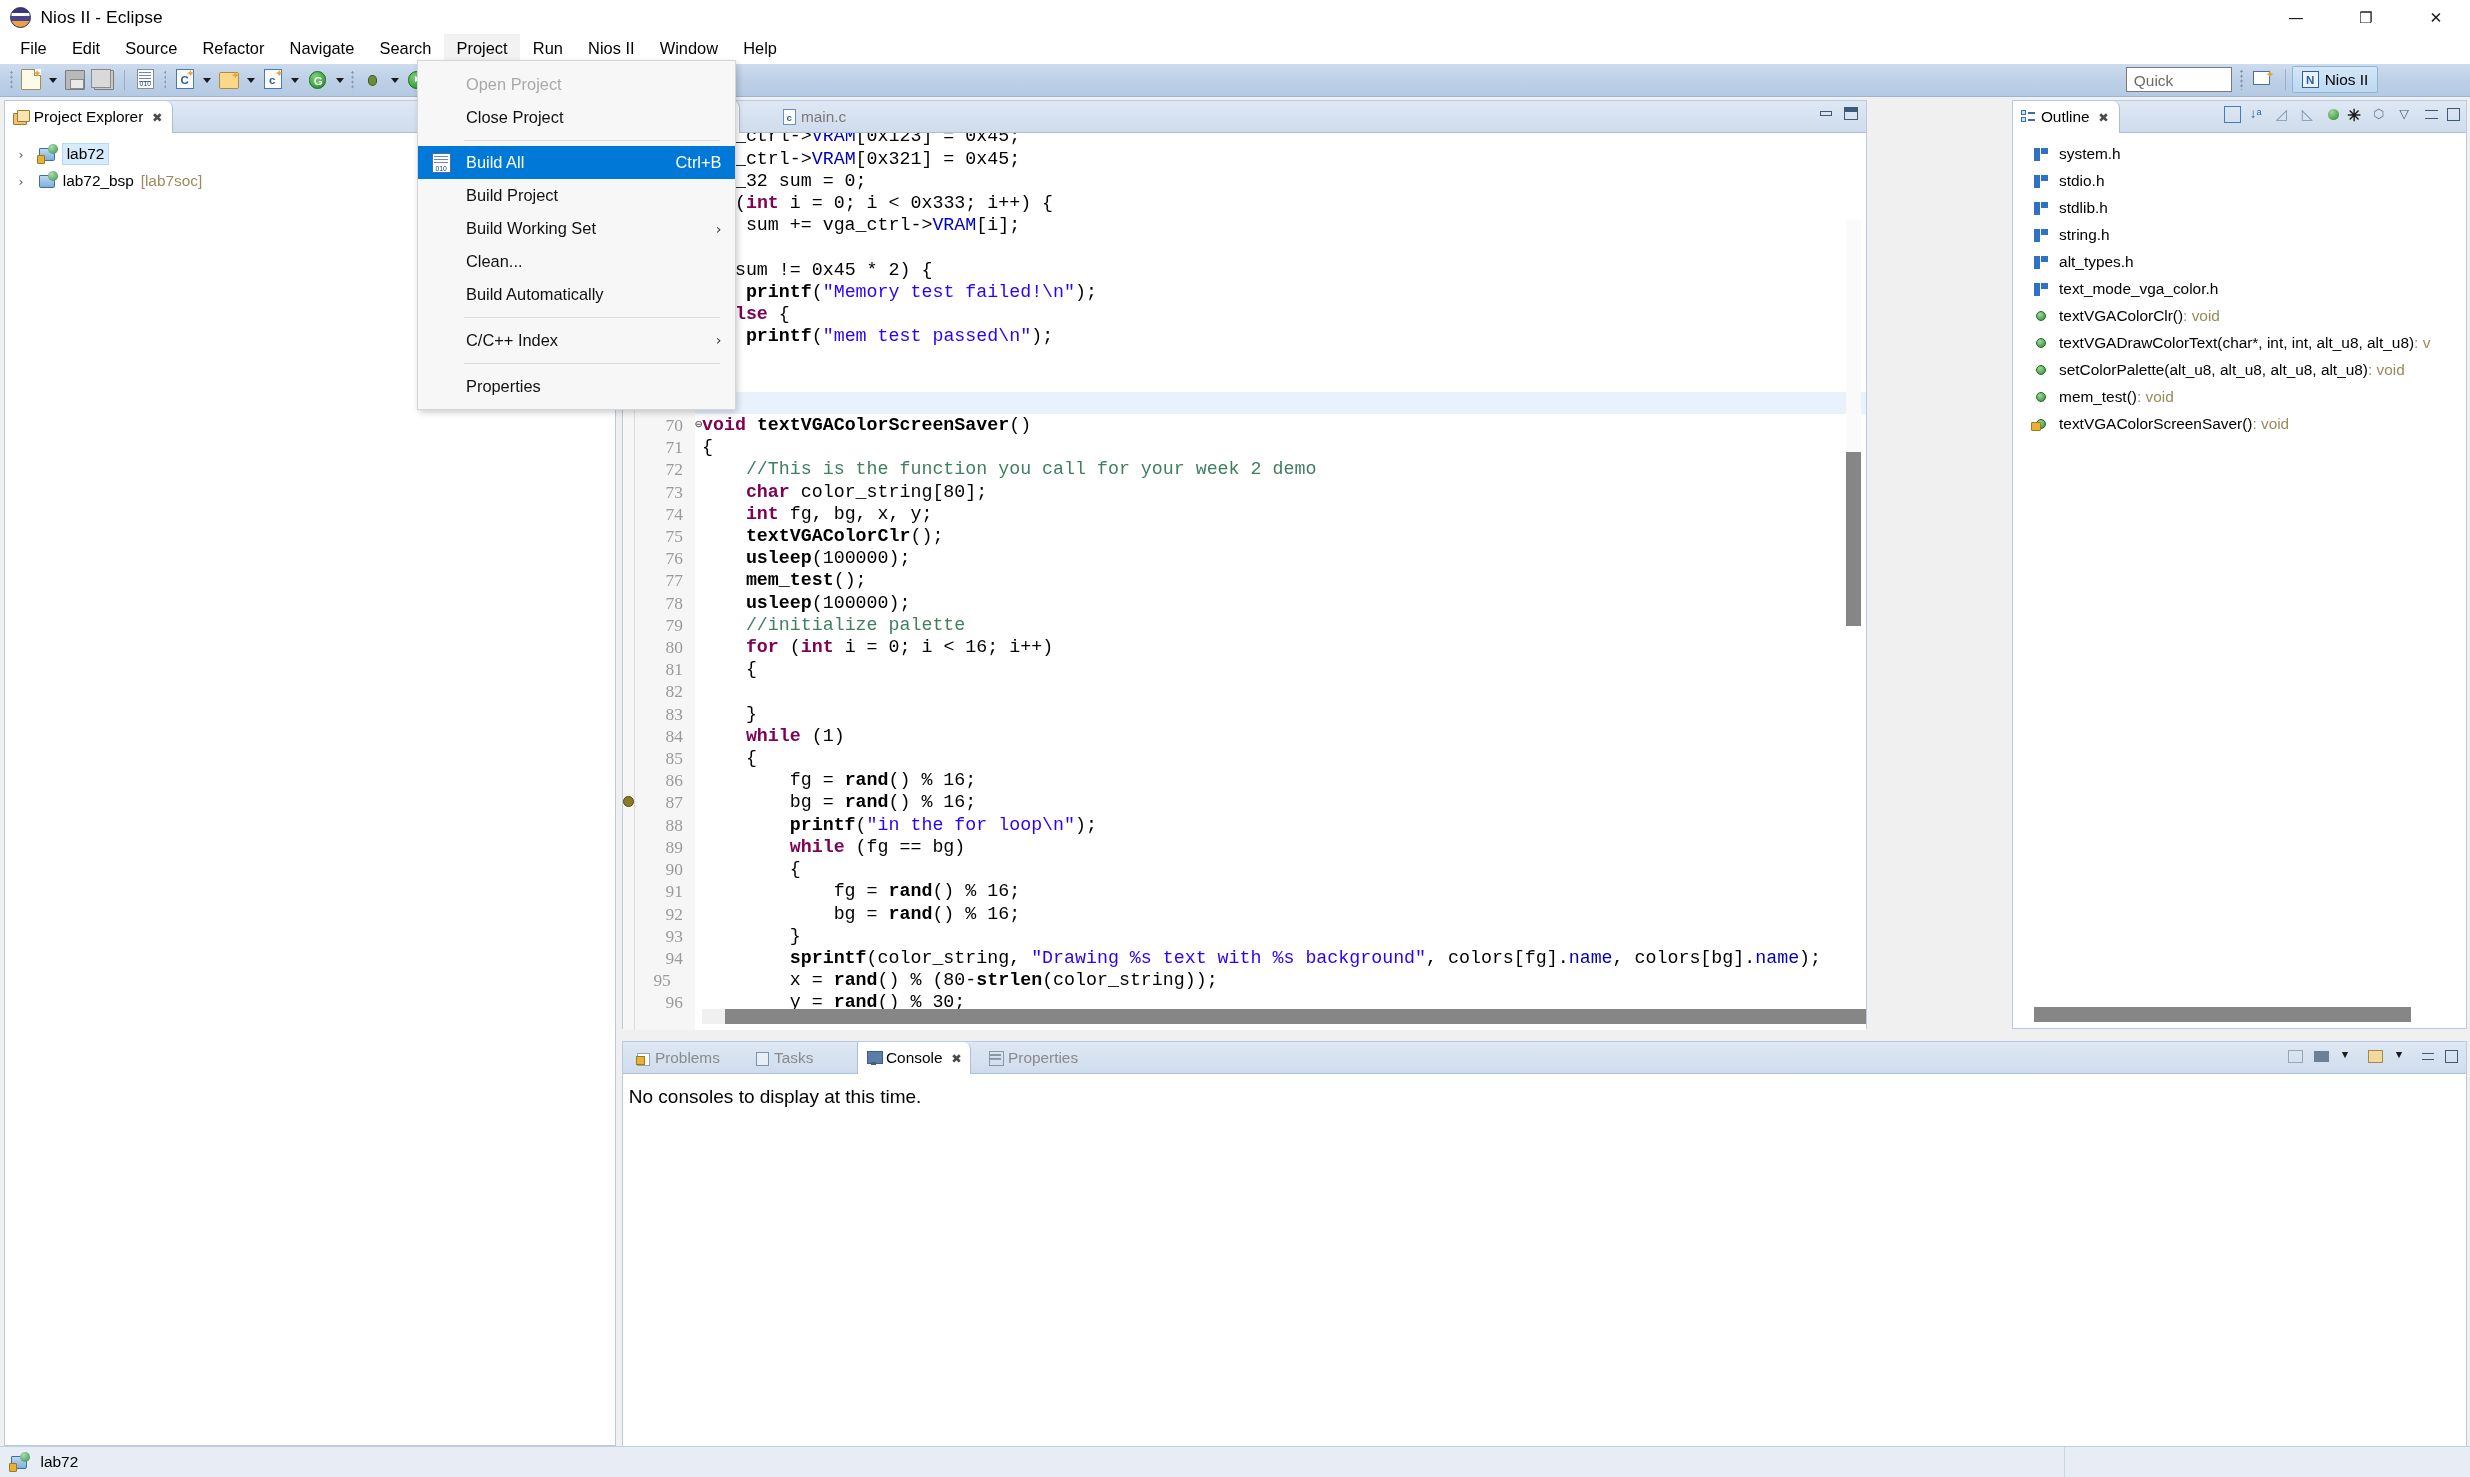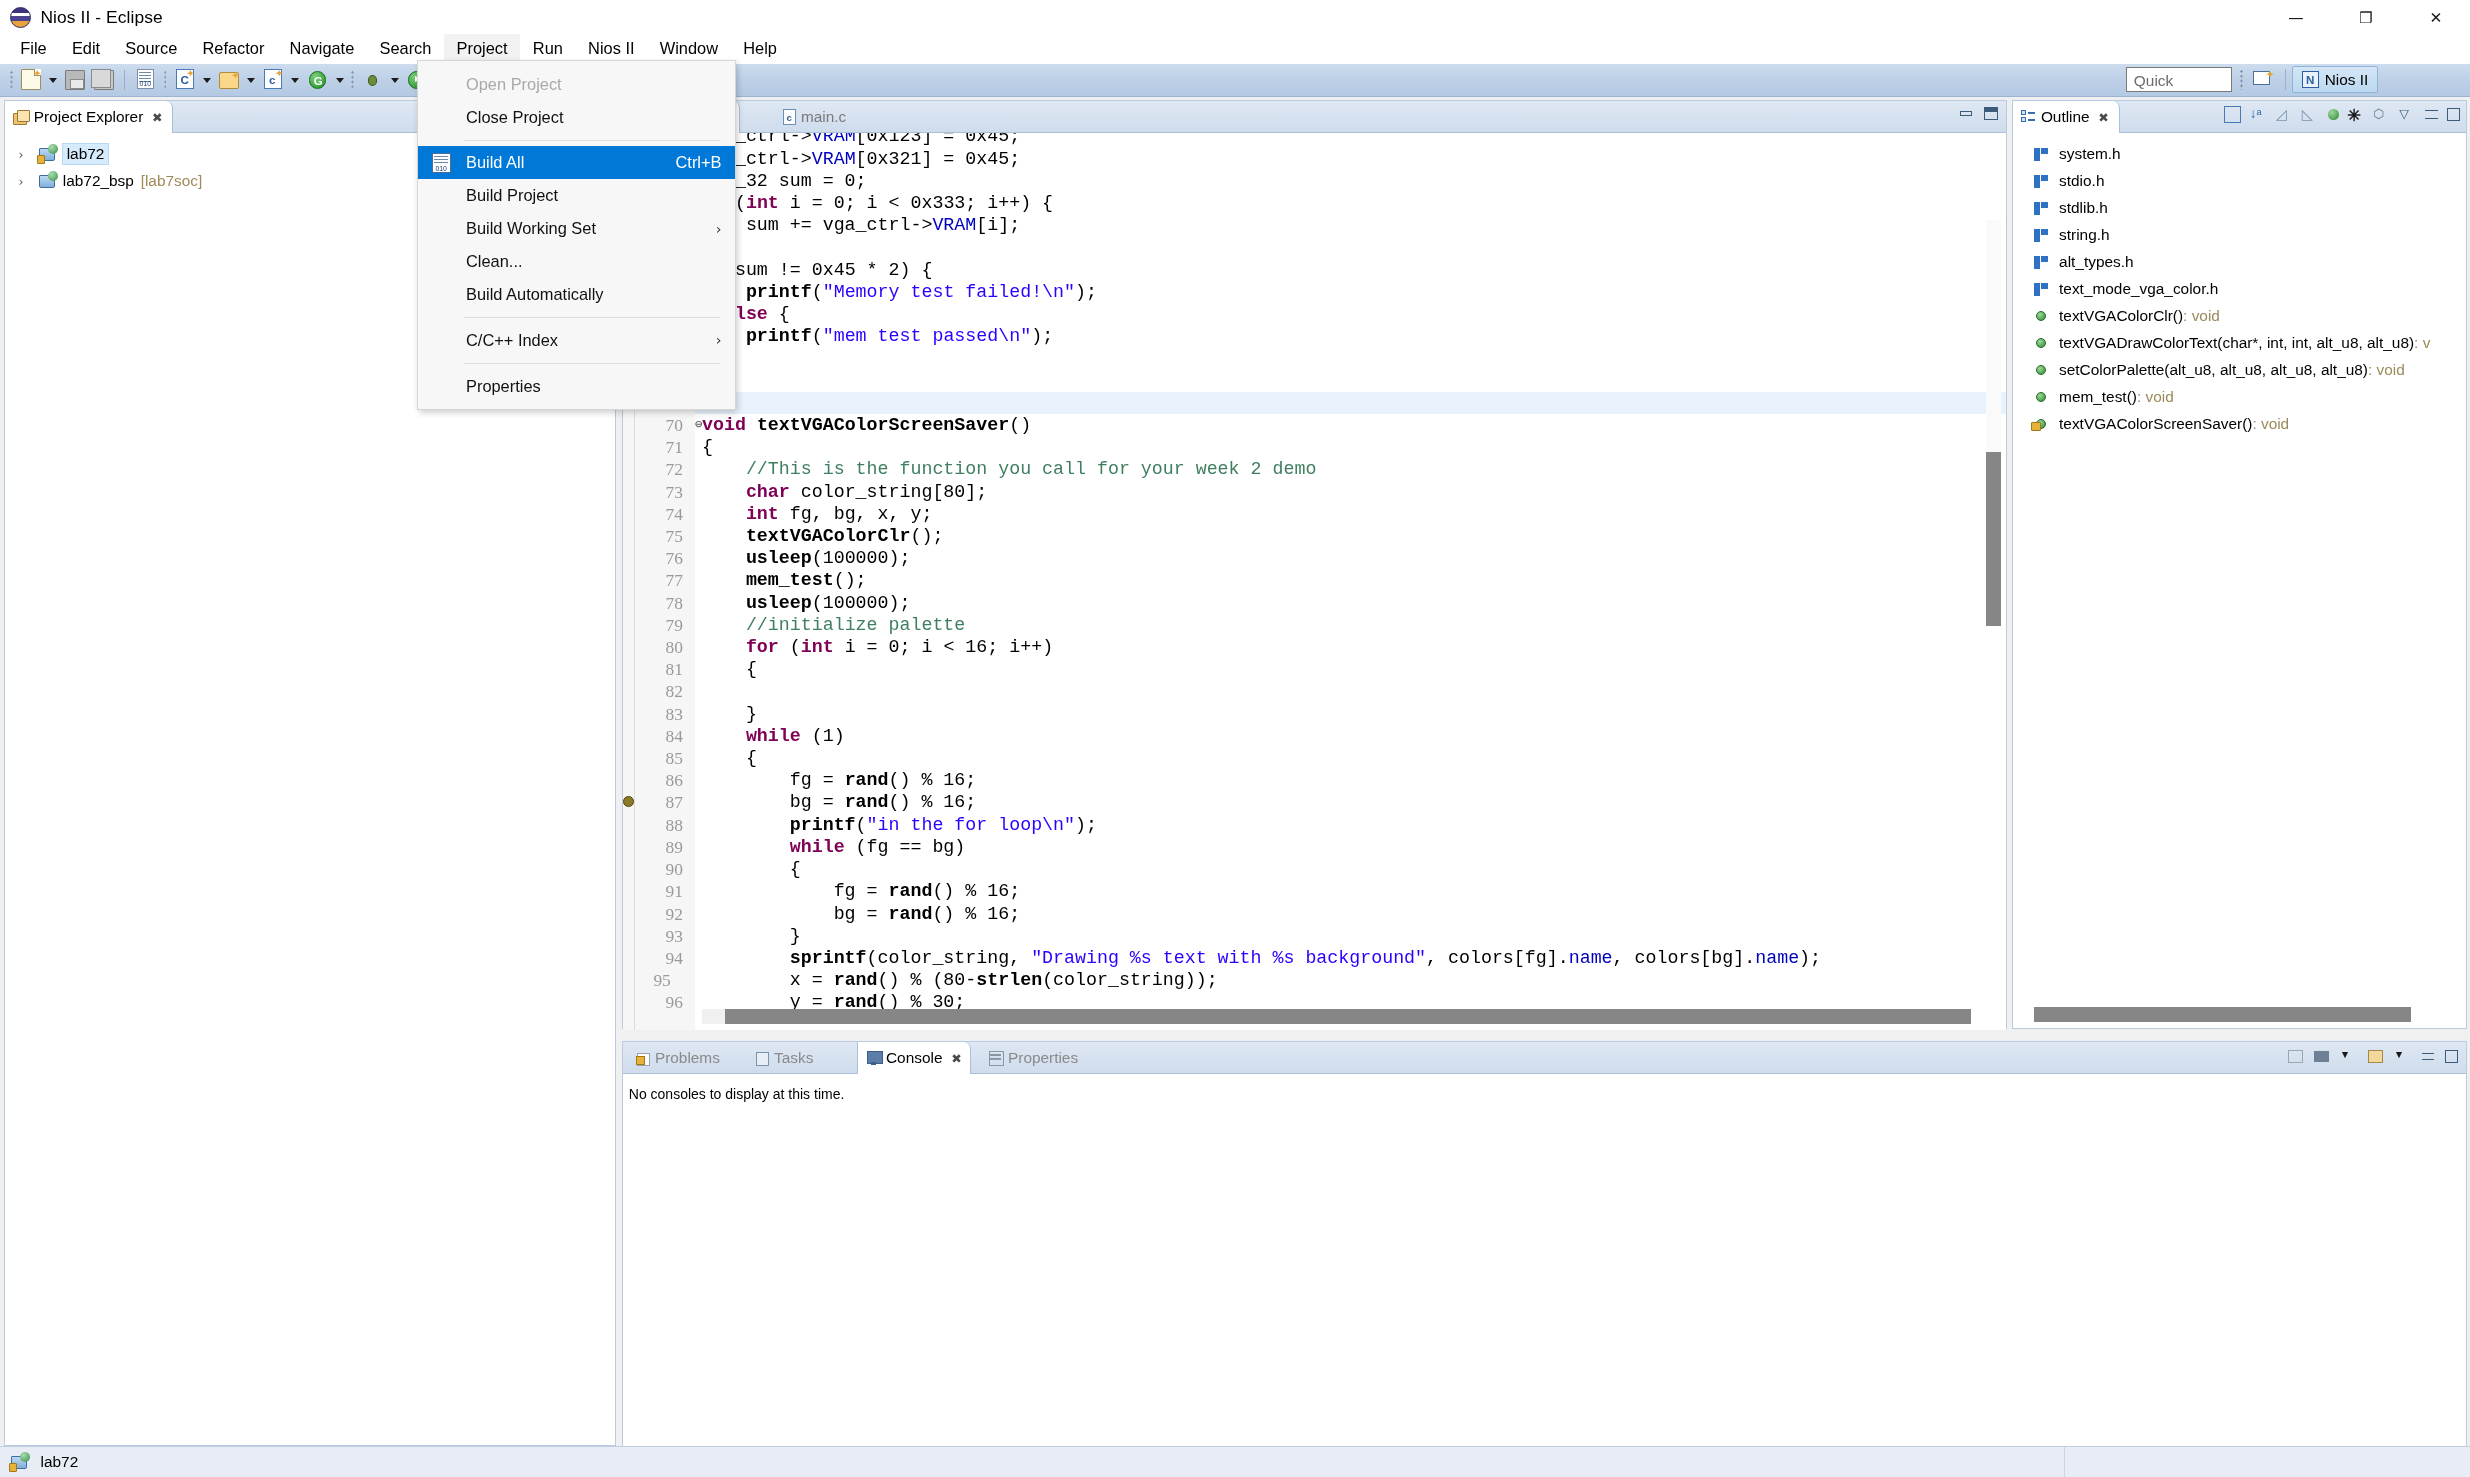--- a/index.html
+++ b/index.html
@@ -134,21 +134,21 @@
     background:linear-gradient(180deg,#bcd9f2,#7fb0dc); border:1px solid #3d6f9e; border-radius:1px 2.9px 1.9px 1.9px; }
   .proj-icon .c { position:absolute;right:-1px;top:-1px;width:9.7px;height:9.7px;border-radius:50%;
     background:radial-gradient(circle at 35% 30%,#a8ddb0,#3a8f4a);}
   .proj-icon .lock { position:absolute;left:-1px;bottom:-1px;width:8.7px;height:8.7px;background:#e8b23a;border:1px solid #a07a16;border-radius:1px;}
   .tree-label { color:#000; }
   .tree-row.selected .tree-label { background:#d6ebfb; padding:1px 3.9px; outline:1px solid #b5d9f2; }
   .tree-sub { color:#a08a5a; margin-left:6.8px; }
 
   
   .editor-panel {
-    position:absolute; left:622px; top:100px; width:1385px; height:929px;
+    position:absolute; left:622px; top:100px; width:1245px; height:929px;
     background:#701a75; border:1px solid #b8cbe0;
   }
   .ed-tabbar { height:32px; background:linear-gradient(180deg,#dfe8f4,#cfdcec); position:relative; border-bottom:1px solid #a9c0d8; }
   .ed-tab {
     position:absolute; top:0; height:32px; display:flex; align-items:center; padding:0 9.7px;
     font-size:15.4px;
   }
   .ed-tab.active { background:#ffffff; border-top-right-radius:6.8px; border-right:1px solid #a9c0d8; color:#000; }
   .ed-tab.inactive { color:#7a7a7a; }
   .cfile-ico { width:13.5px;height:16.4px;background:#fff;border:1px solid #6b8fb8;position:relative;margin-right:4.8px; }
@@ -210,21 +210,21 @@
   
   .bottom-panel {
     position:absolute; left:622px; top:1041px; width:1845px; height:406px;
     background:#ffffff; border:1px solid #b8cbe0;
   }
   .bp-tabbar { height:32px; background:linear-gradient(180deg,#dfe8f4,#cfdcec); position:relative; border-bottom:1px solid #a9c0d8; }
   .bp-tab { position:absolute; top:0; height:32px; display:flex; align-items:center; padding:0 8.7px; font-size:15.4px; }
   .bp-tab.active { background:#ffffff; border-top-right-radius:6.8px; border-left:1px solid #a9c0d8; border-right:1px solid #a9c0d8; color:#000; }
   .bp-tab.inactive { color:#8a8a8a; }
   .bp-tools { position:absolute; right:7.7px; top:5.8px; display:flex; align-items:center; gap:10.6px; }
-  .console-body { padding:11.6px 5.8px; font-size:14px; color:#000; }
+  .console-body { padding:11.6px 5.8px; font-size:19px; color:#000; }
 
   .ico-prob{width:14.5px;height:14.5px;margin-right:4.8px;position:relative;}
   .ico-prob::before{content:"";position:absolute;left:1px;top:1.9px;width:11.6px;height:11.6px;border:1.4px solid #9aa2ad;background:#fff;}
   .ico-prob::after{content:"";position:absolute;left:0px;bottom:0px;width:7.7px;height:7.7px;background:#e8b23a;border:1px solid #a07a16;}
   .ico-task{width:14.5px;height:14.5px;margin-right:4.8px;position:relative;}
   .ico-task::before{content:"";position:absolute;left:1px;top:1px;width:11.6px;height:12.6px;background:#e8eef6;border:1.4px solid #7a93b0;}
   .ico-cons{width:14.5px;height:13.5px;margin-right:4.8px;position:relative;}
   .ico-cons::before{content:"";position:absolute;left:0;top:0;width:14.5px;height:10.6px;background:#5a7ea8;border:1px solid #3d5f86;}
   .ico-cons::after{content:"";position:absolute;left:4.8px;bottom:0;width:4.8px;height:2.9px;background:#3d5f86;}
   .ico-prop{width:14.5px;height:13.5px;margin-right:4.8px;position:relative;}

